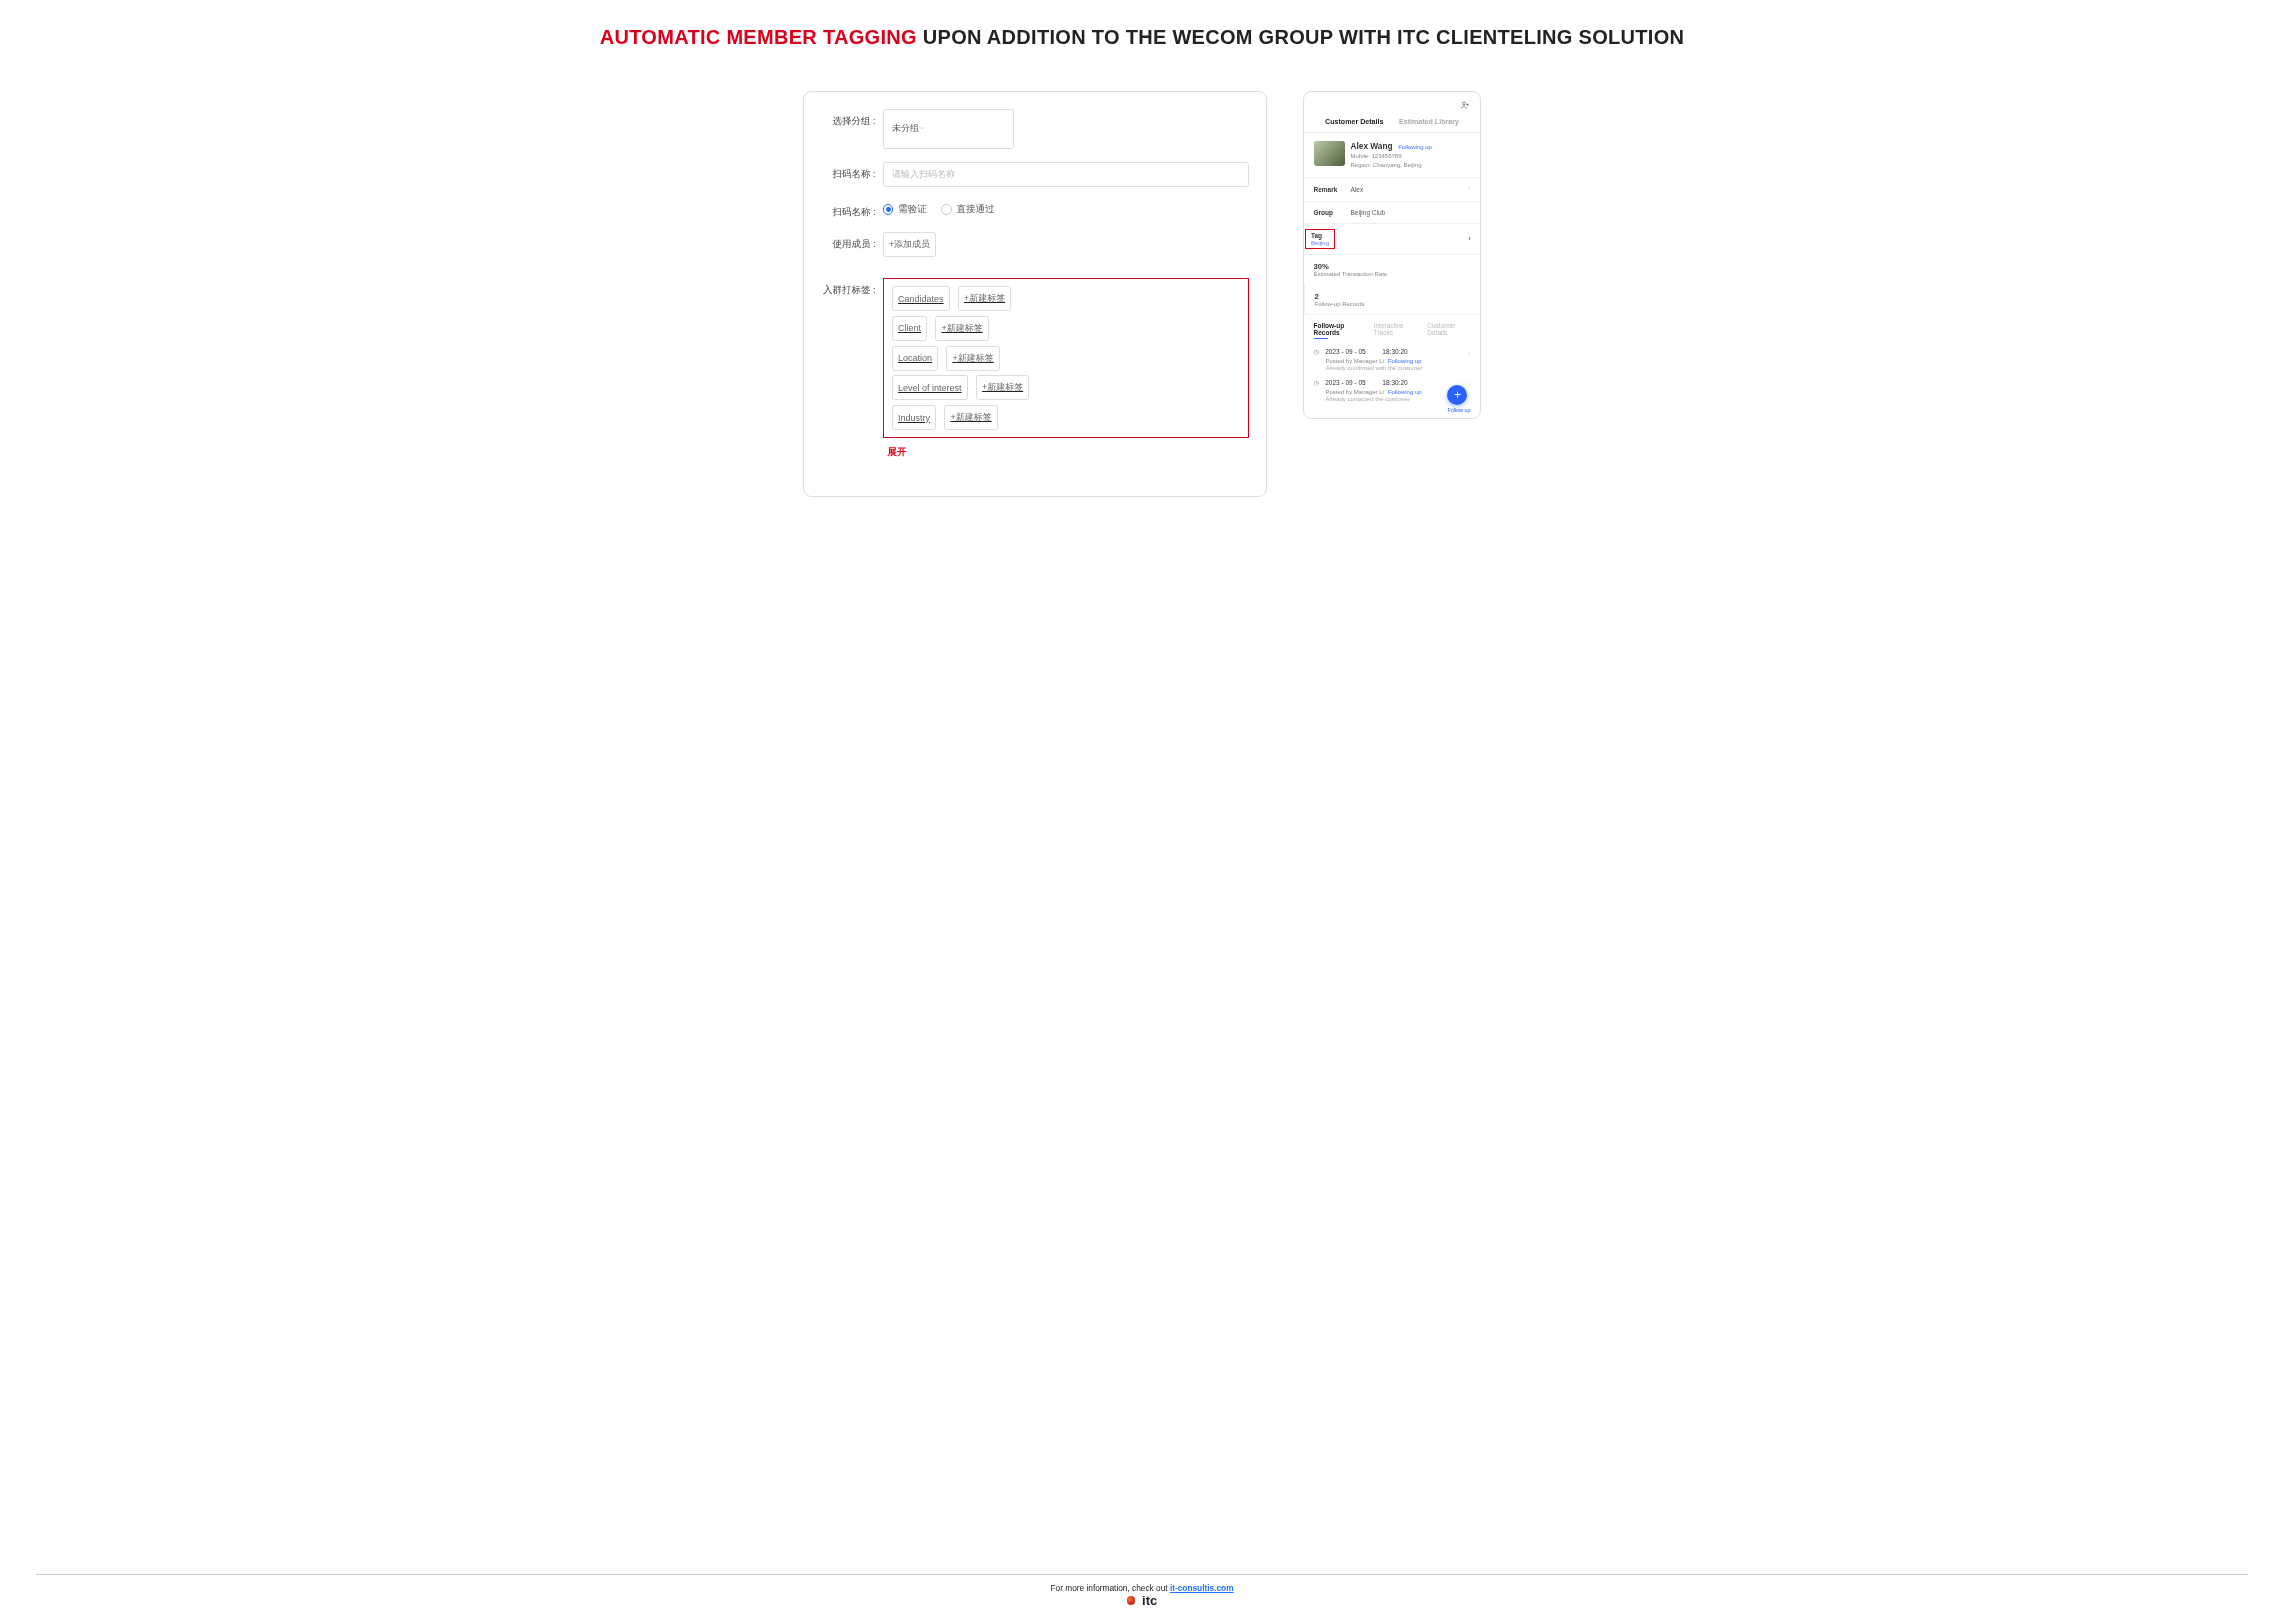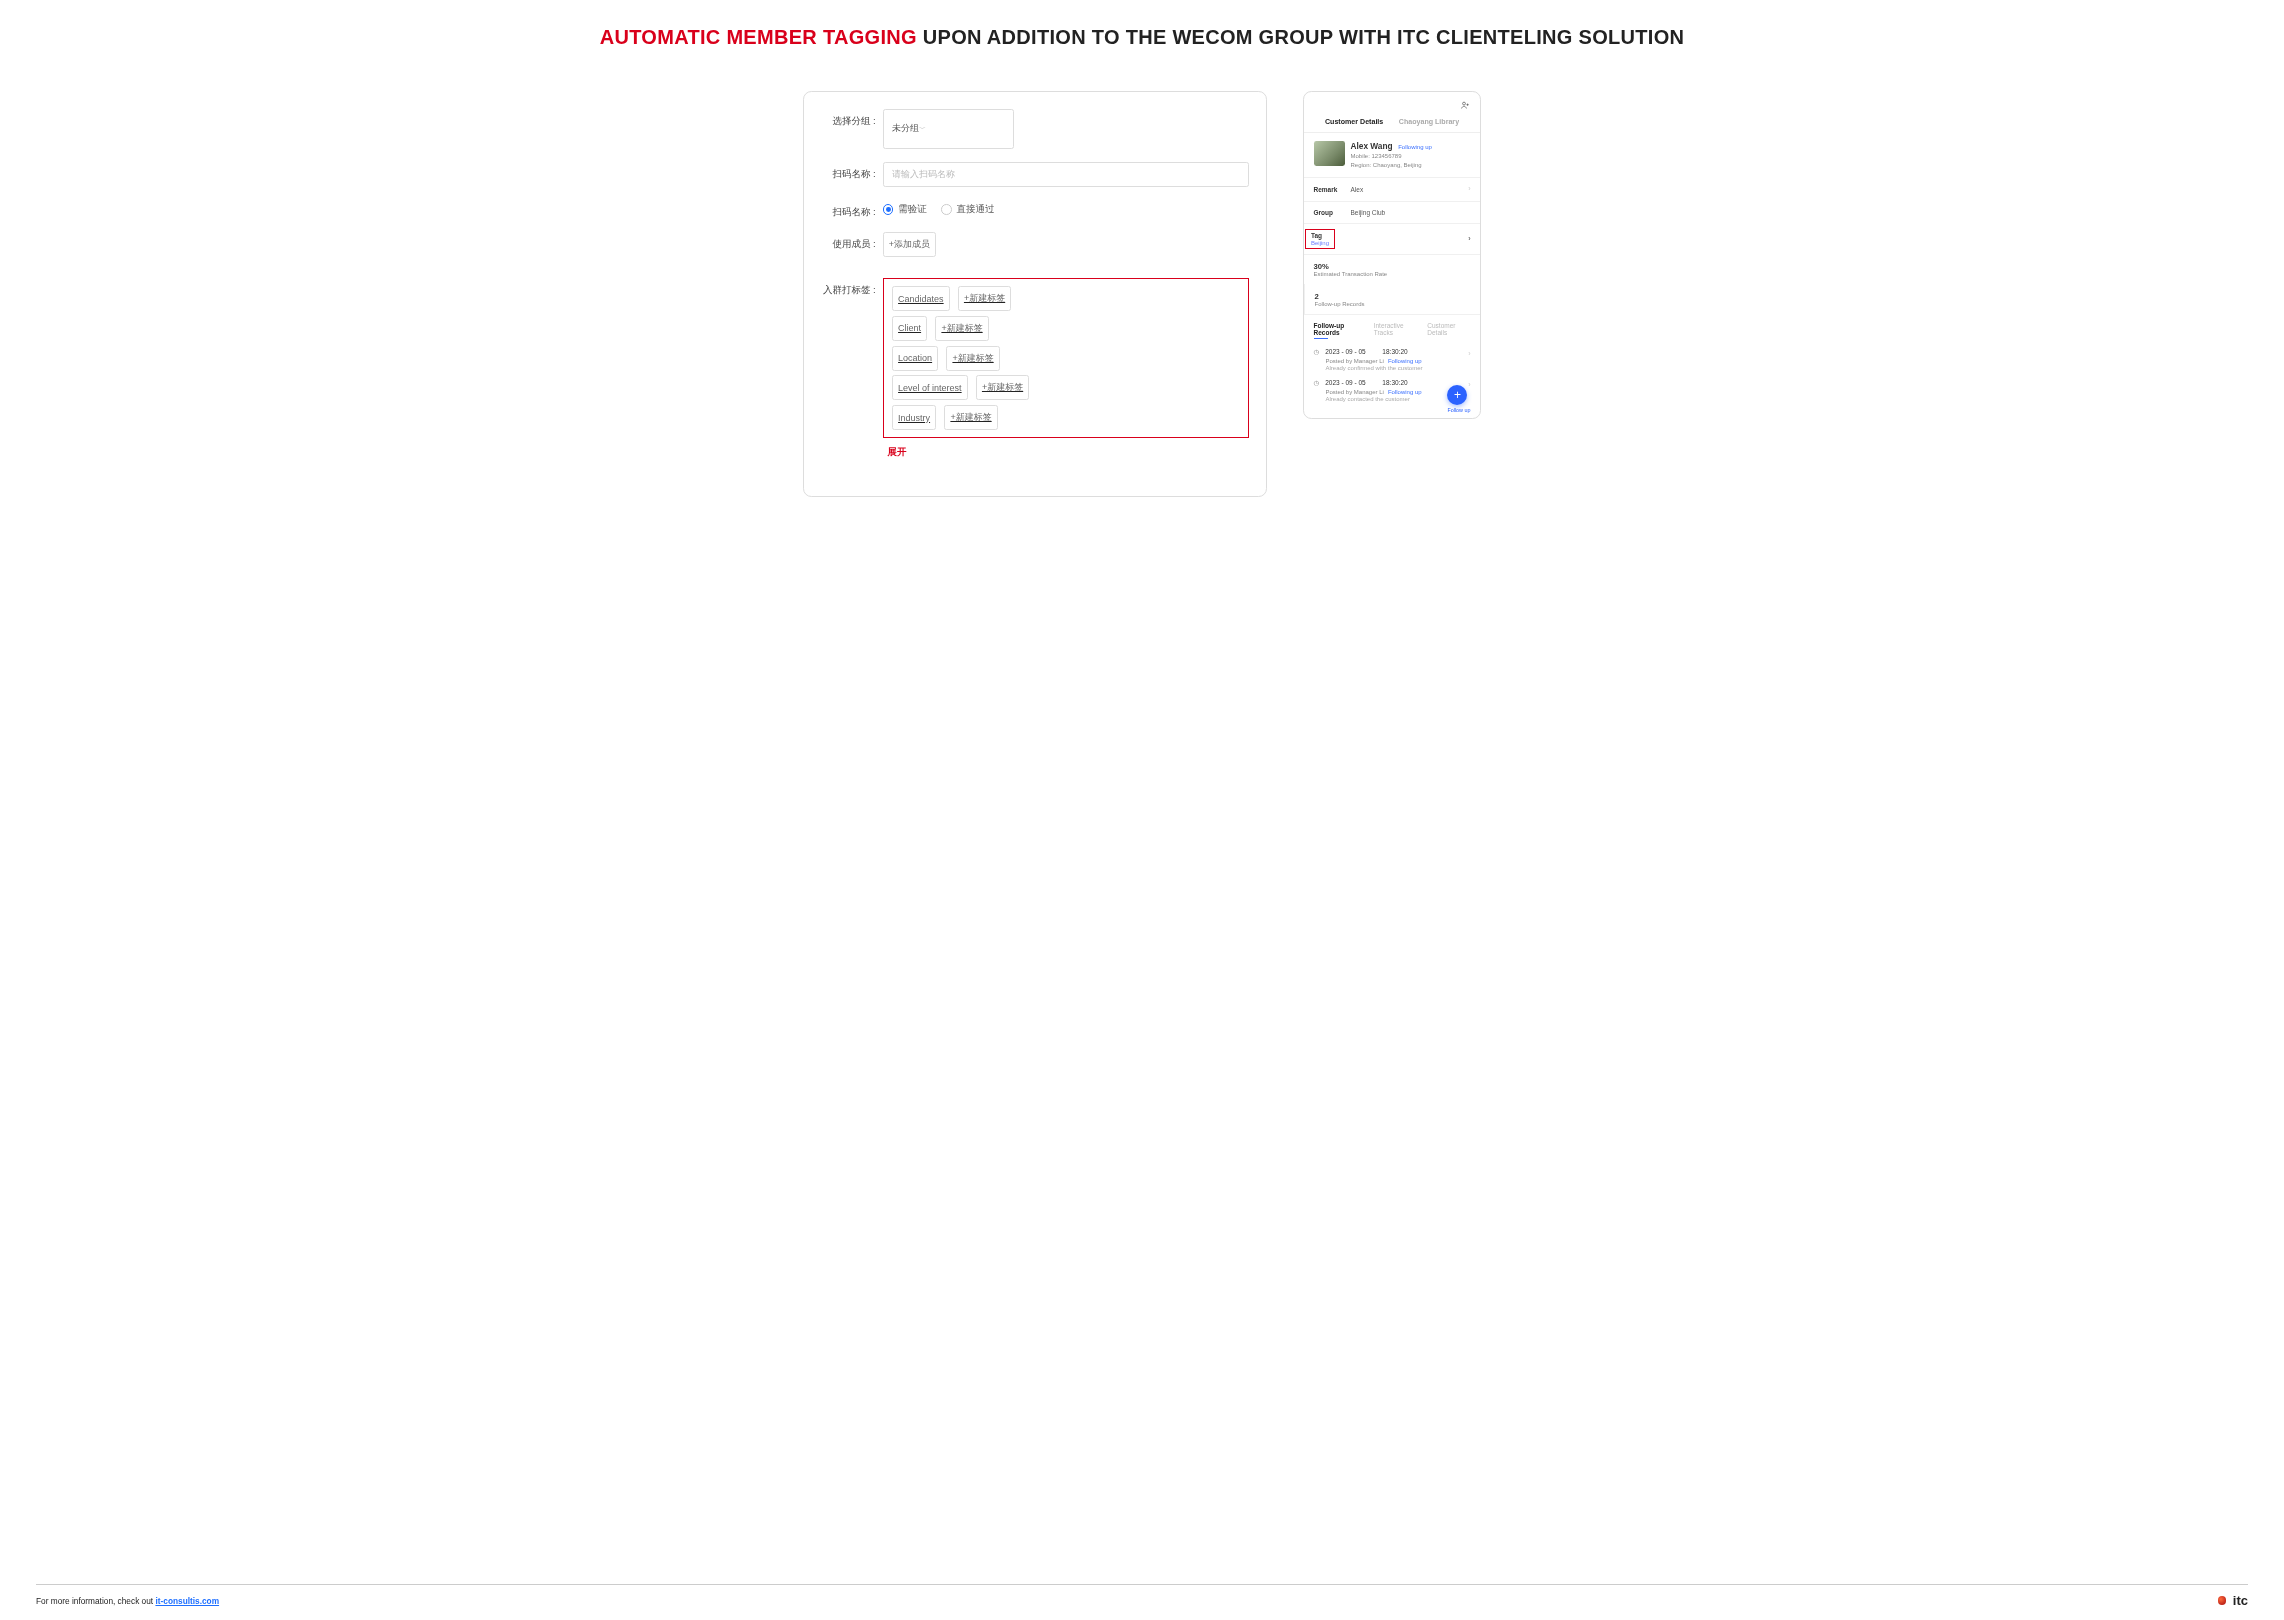--- a/index.html
+++ b/index.html
@@ -221,20 +221,21 @@
     cursor: pointer;
   }
   .fab .lbl { color:#2b62ff; font-size:5.4px; margin-top:1.8px;}
   
   .footer {
     border-top: 0.6px solid #ccc;
     margin-top: 24px;
     padding-top: 8.3px;
     display:flex; justify-content:space-between; align-items:center;
     font-size: 8.3px;
+    flex-direction: column;
   }
   .footer a { color:#1e6fff; text-decoration: underline; font-weight:600;}
   .footer .brand { display:flex; align-items:center; gap:7px; font-weight:800; font-size:13px;}
   .footer .brand .dot {
     width:8.3px; height:8.3px; border-radius:50%;
     background: radial-gradient(circle at 35% 35%, #ff6a3c, #c0271b 70%);
   }
 </style>
 </head>
 <body>
@@ -321,21 +322,21 @@
       <span>
         <svg viewBox="0 0 24 24" fill="none" stroke="#555" stroke-width="1.6">
           <circle cx="9" cy="8" r="3.2"></circle>
             <path d="M3.5 19c1-3.2 3.3-4.8 5.5-4.8s4.5 1.6 5.5 4.8"></path>
           <path d="M17 8v5M14.5 10.5h5"></path>
         </svg>
       </span>
     </div>
     <div class="tabs">
       <div class="tab active">Customer Details</div>
-      <div class="tab">Chaoyang Library</div>
+      <div class="tab">Estimated Library</div>
     </div>
     <div class="profile">
       <div class="avatar"></div>
       <div class="info">
         <span class="name">Alex Wang</span>
         <span class="follow">Following up</span>
         <div class="meta">
           <div><span>Mobile: </span><span>123456789</span></div>
           <div><span>Region: </span><span>Chaoyang, Beijing</span></div>
         </div>

